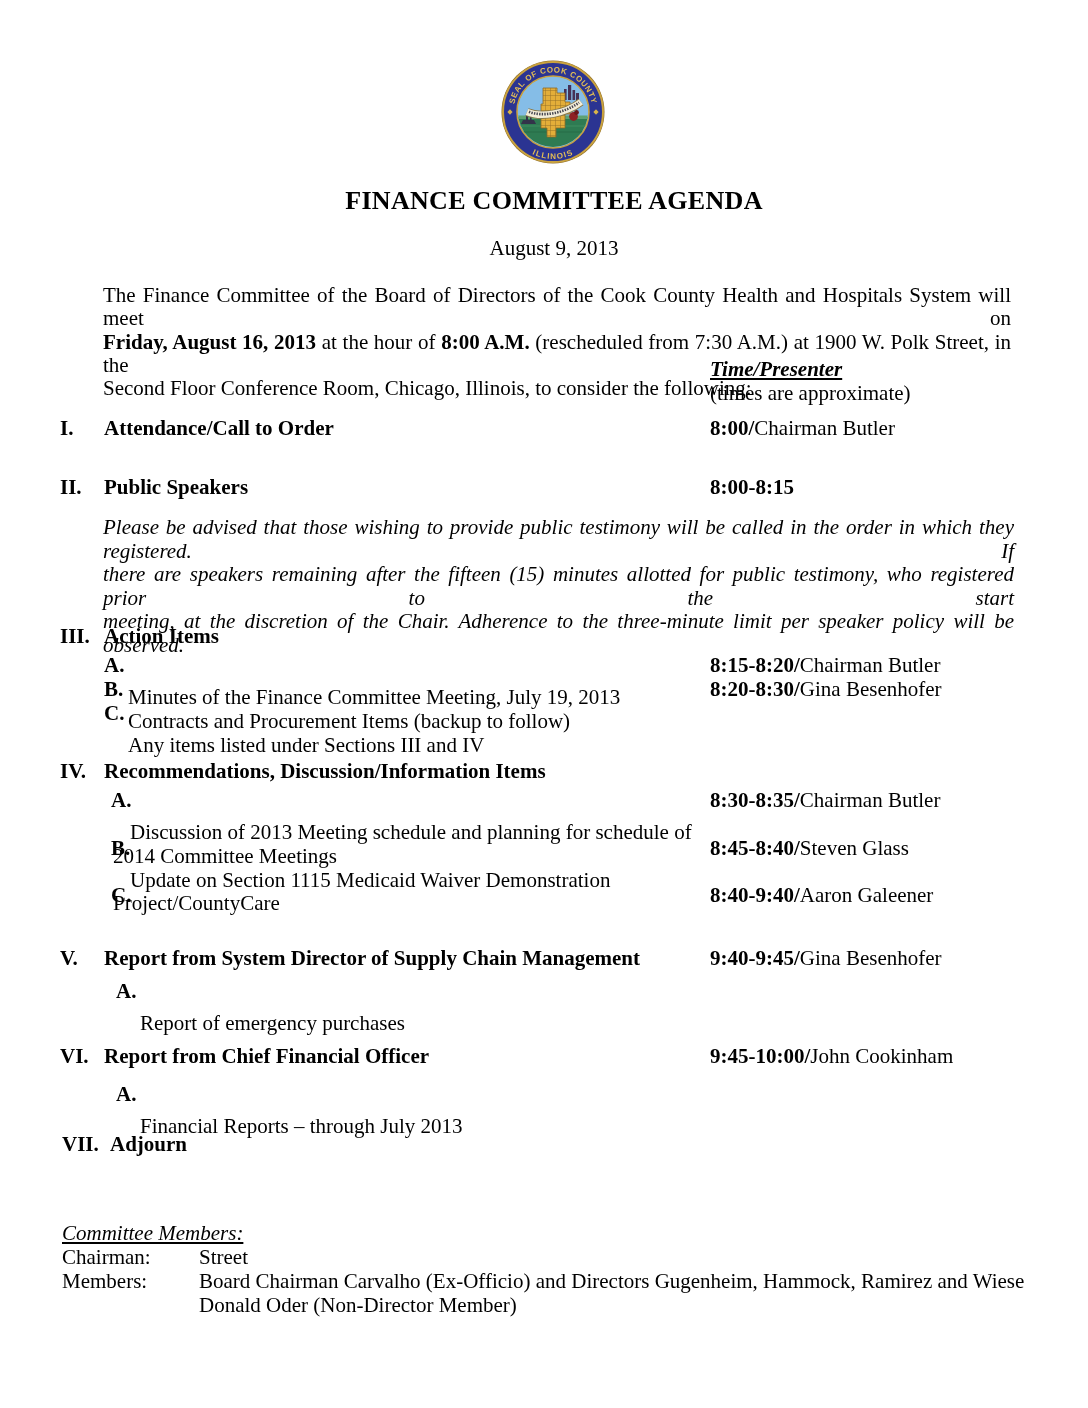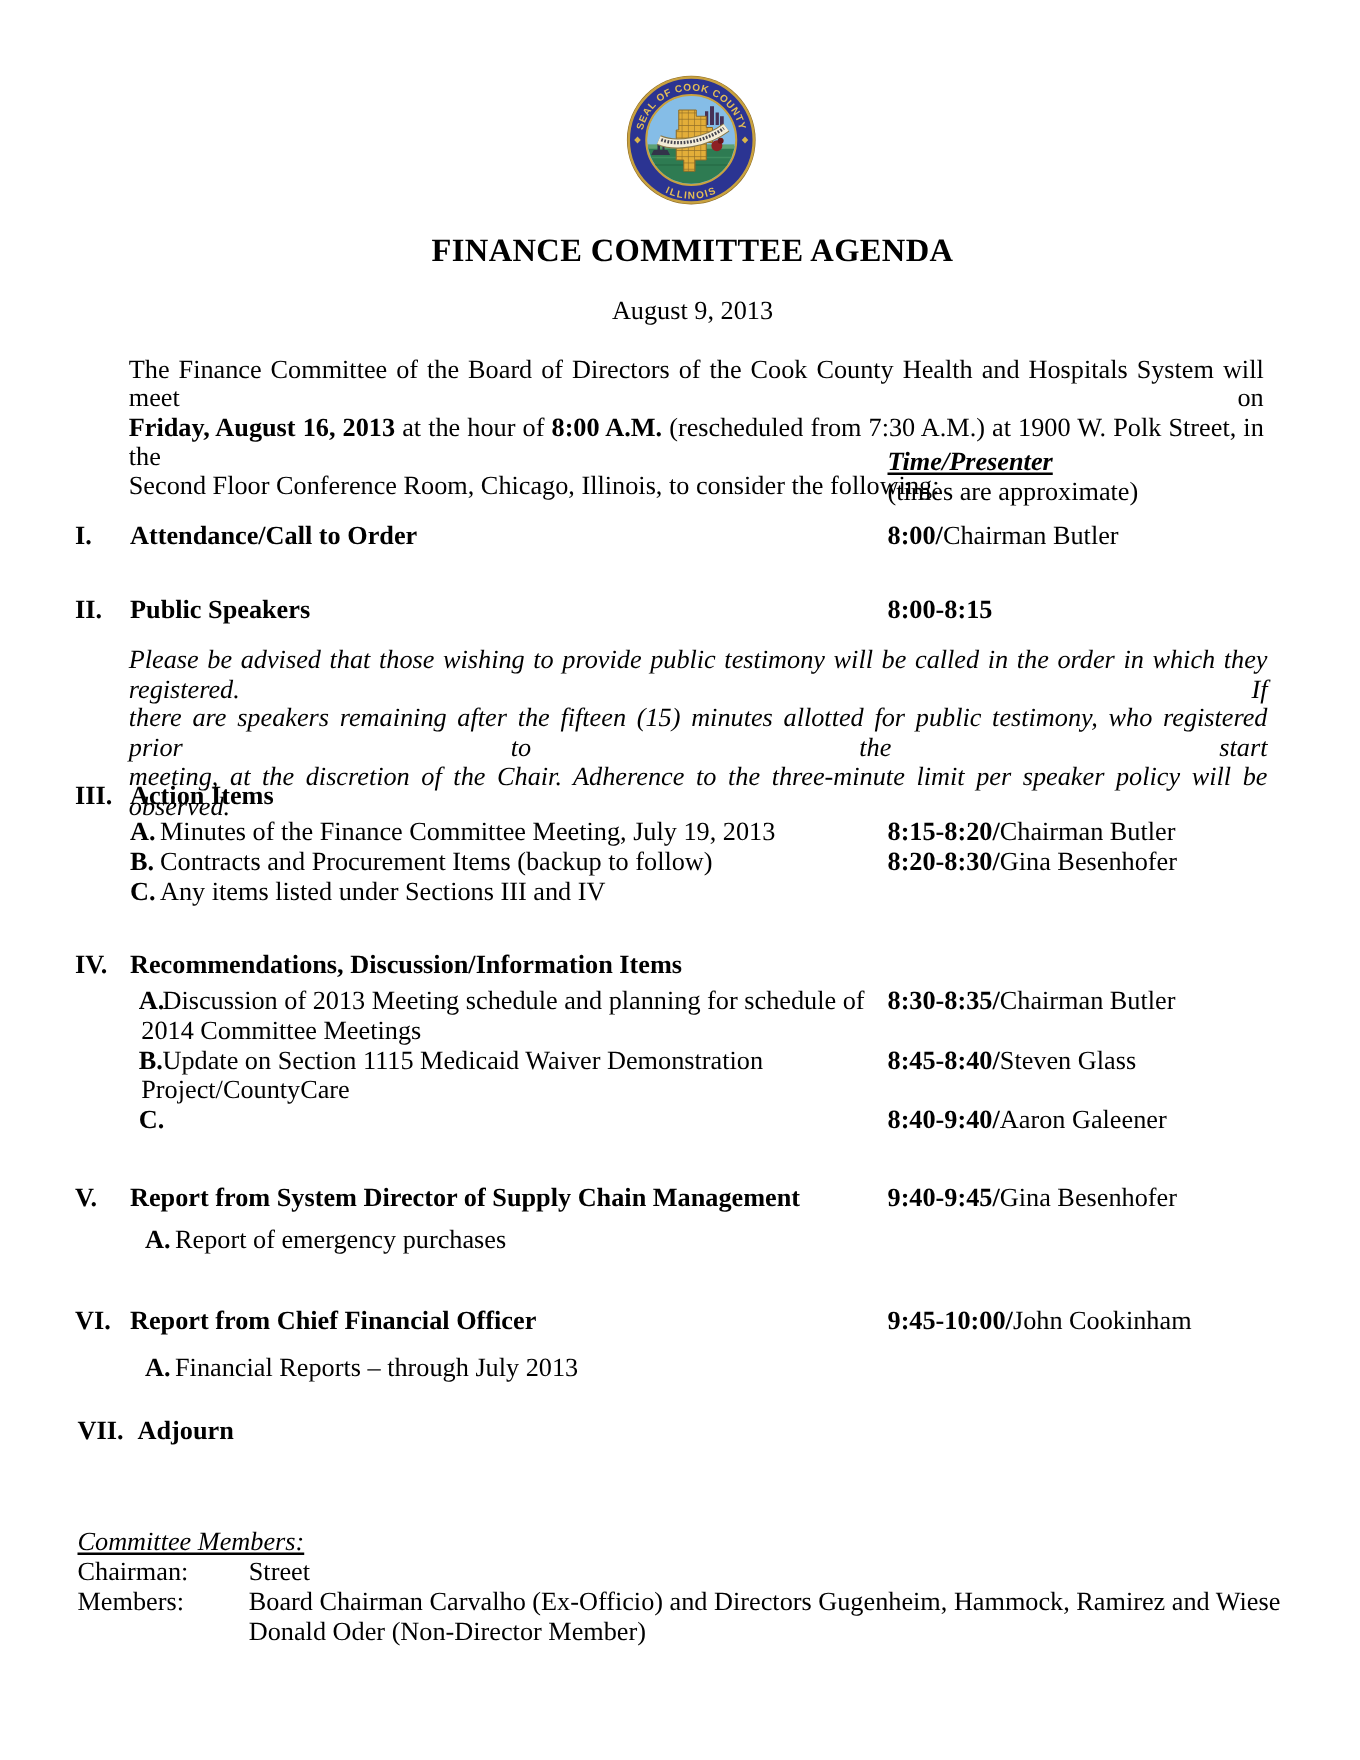--- a/index.html
+++ b/index.html
@@ -15,21 +15,21 @@
   .intro{position:absolute;left:103px;top:284px;width:908px;line-height:23.3px;}
   .note{position:absolute;left:103px;top:486px;width:911px;line-height:23.6px;font-style:italic;margin-top:30px;}
   .timehead{position:absolute;left:710px;top:357px;line-height:24px;}
   .jline{text-align:justify;text-align-last:justify;}
   .jline.last{text-align-last:left;}
   .row{position:absolute;left:0;width:1088px;height:27px;}
   .row span{white-space:nowrap;}
   .num{position:absolute;left:60px;font-weight:700;}
   .head{position:absolute;left:104px;font-weight:700;}
   .ilabel{position:absolute;font-weight:700;}
-  .itext{position:absolute;}
+  .itext{position:absolute;margin-top:32px;}
   .time{position:absolute;left:710px;}
   .tb{font-weight:700;}
   .b{font-weight:700;}
   .u{text-decoration:underline;font-style:italic;}
   .flabel{position:absolute;left:62px;}
   .fvalue{position:absolute;left:199px;}
 </style>
 </head>
 <body>
 

